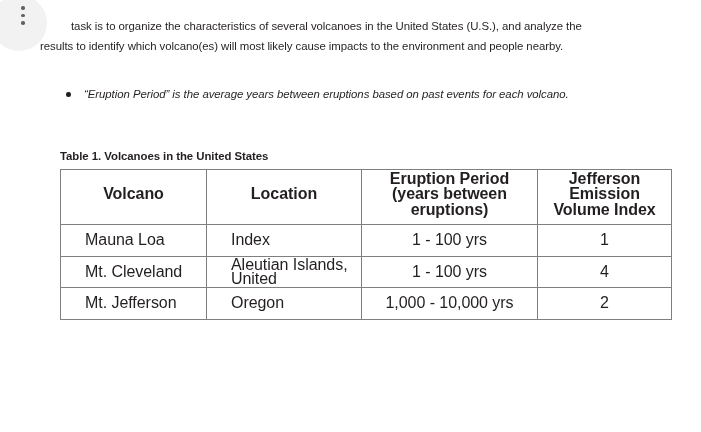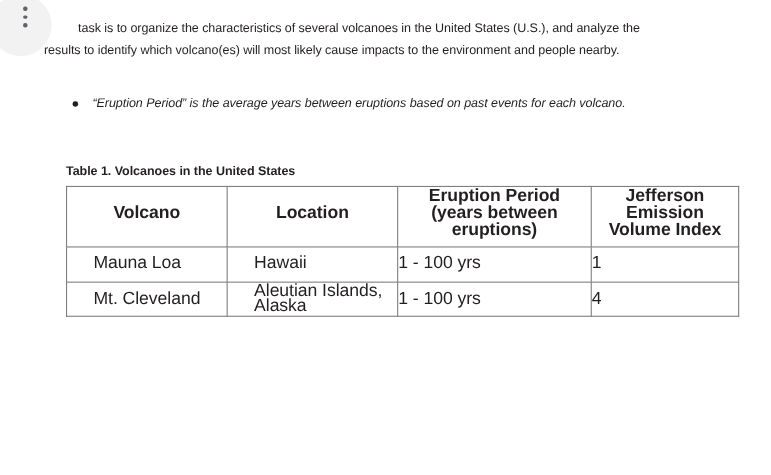--- a/index.html
+++ b/index.html
@@ -153,21 +153,21 @@
 
   .vtable tbody td {
     height: 30.5px;
     line-height: 14px;
   }
   .vtable tbody td.left {
     text-align: left;
     padding-left: 24px;
   }
   .vtable tbody td.center {
-    text-align: left;
+    text-align: center;
   }
 </style>
 </head>
 <body>
 
 <div class="doc">
 
   <p class="intro">
     <span class="line-1">task is to organize the characteristics of several volcanoes in the United States (U.S.), and analyze the</span>
     <span class="line-2">results to identify which volcano(es) will most likely cause impacts to the environment and people nearby.</span>
@@ -204,29 +204,35 @@
         </th>
         <th>
           <span class="hl">Jefferson Emission</span>
           <span class="hl">Volume Index</span>
         </th>
       </tr>
     </thead>
     <tbody>
       <tr>
         <td class="left">Mauna Loa</td>
-        <td class="left">Hawaii</td>
+        <td class="left">Index</td>
         <td class="center">1 - 100 yrs</td>
         <td class="center">1</td>
       </tr>
       <tr>
         <td class="left">Mt. Cleveland</td>
-        <td class="left">Aleutian Islands, Alaska</td>
+        <td class="left">Aleutian Islands, United</td>
         <td class="center">1 - 100 yrs</td>
         <td class="center">4</td>
+      </tr>
+      <tr>
+        <td class="left">Mt. Jefferson</td>
+        <td class="left">Oregon</td>
+        <td class="center">1,000 - 10,000 yrs</td>
+        <td class="center">2</td>
       </tr>
     </tbody>
   </table>
 
 </div>
 
 <div class="kebab-menu">
   <div class="kebab-dots">
     <i></i>
       <i></i>

